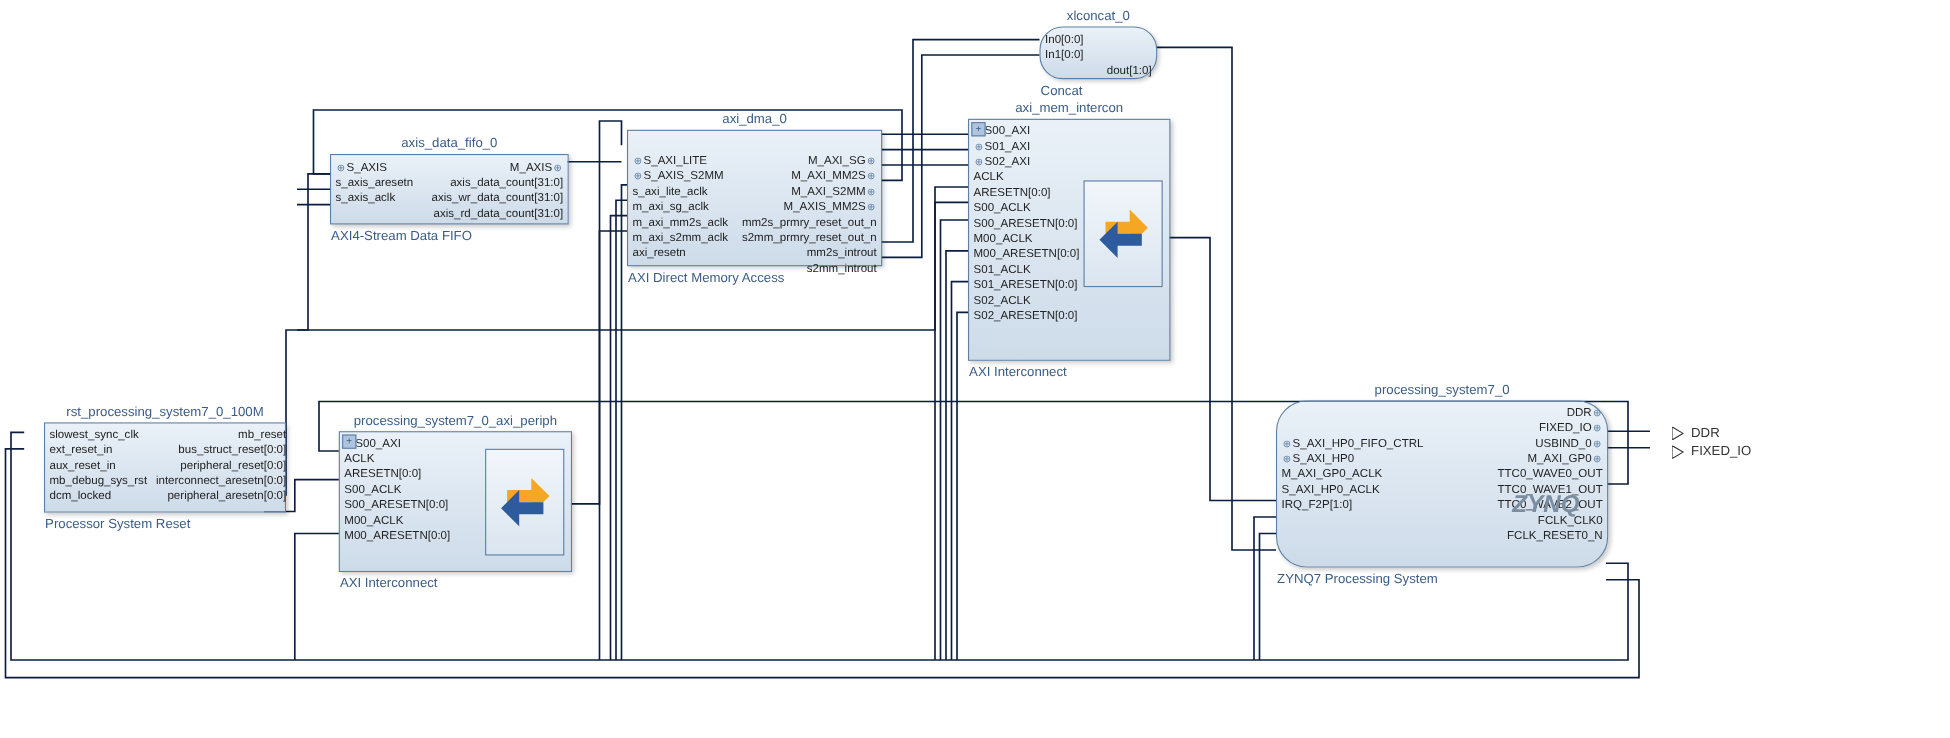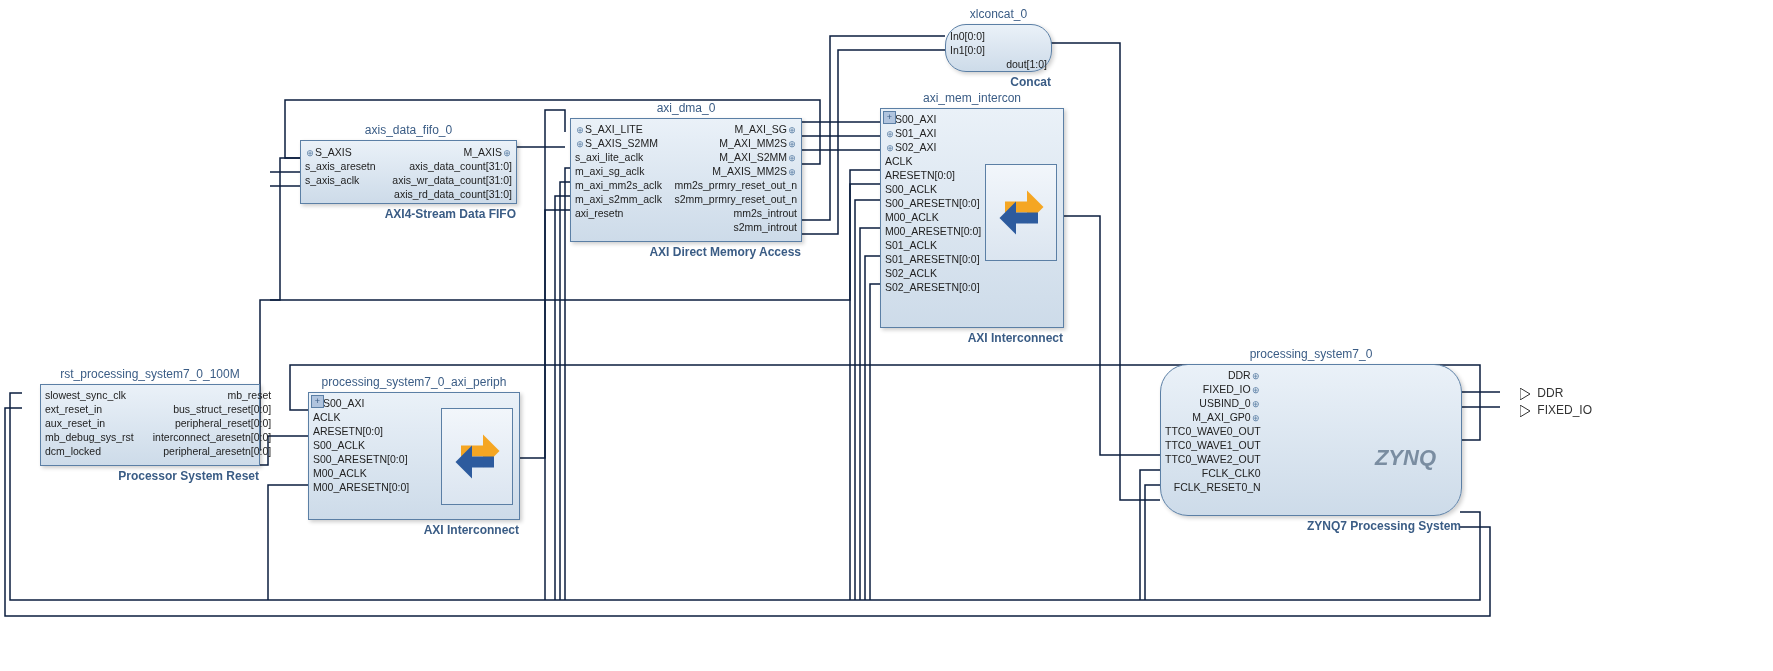--- a/index.html
+++ b/index.html
@@ -21,26 +21,25 @@
   .block-title {
     position: absolute;
     text-align: center;
     width: 100%;
     color: #3a5c85;
     font-size: 12px;
     top: -18px;
   }
   .block-footer {
     position: absolute;
-    text-align: right;
+    text-align: left;
     width: 100%;
     color: #3a5c85;
     font-size: 12px;
     bottom: -18px;
-    font-weight: bold;
   }
   .port {
     font-size: 10.5px;
     color: #222;
     padding: 0px 4px;
     white-space: nowrap;
     height: 14px;
     line-height: 14px;
   }
   .left-ports, .right-ports {
@@ -184,21 +183,21 @@
       <div class="port">axis_data_count[31:0]</div>
       <div class="port">axis_wr_data_count[31:0]</div>
       <div class="port">axis_rd_data_count[31:0]</div>
     </div>
   </div>
   <div class="block-footer">AXI4-Stream Data FIFO</div>
 </div>
 
 <div class="block" style="left:570px; top:118px; width:230px; height:122px;">
   <div class="block-title">axi_dma_0</div>
-  <div style="display:flex; justify-content:space-between; padding-top:3px;">
+  <div style="display:flex; justify-content:space-between; padding-top:20px;">
     <div class="left-ports">
       <div class="port"><span class="ico">⊕</span><span>S_AXI_LITE</span></div>
       <div class="port"><span class="ico">⊕</span><span>S_AXIS_S2MM</span></div>
       <div class="port">s_axi_lite_aclk</div>
       <div class="port">m_axi_sg_aclk</div>
       <div class="port">m_axi_mm2s_aclk</div>
       <div class="port">m_axi_s2mm_aclk</div>
       <div class="port">axi_resetn</div>
     </div>
     <div class="right-ports">
@@ -242,21 +241,21 @@
     <svg viewBox="0 0 50 50">
         <path d="M10 15 L30 15 L30 5 L45 20 L30 35 L30 25 L10 25 Z" fill="#f5a623"></path>
         <path d="M40 35 L20 35 L20 45 L5 30 L20 15 L20 25 L40 25 Z" fill="#2d5b9e"></path>
       </svg>
   </div>
   <div class="block-footer">AXI Interconnect</div>
 </div>
 
 <div class="block" style="left:40px; top:384px; width:218px; height:80px;">
   <div class="block-title">rst_processing_system7_0_100M</div>
-  <div style="display:flex; justify-content:space-between; padding-top:3px;gap:11px;">
+  <div style="display:flex; justify-content:space-between; padding-top:3px;">
     <div class="left-ports">
       <div class="port">slowest_sync_clk</div>
       <div class="port">ext_reset_in</div>
       <div class="port">aux_reset_in</div>
       <div class="port">mb_debug_sys_rst</div>
       <div class="port">dcm_locked</div>
     </div>
     <div class="right-ports">
       <div class="port">mb_reset</div>
       <div class="port">bus_struct_reset[0:0]</div>
@@ -290,20 +289,29 @@
         <path d="M10 15 L30 15 L30 5 L45 20 L30 35 L30 25 L10 25 Z" fill="#f5a623"></path>
         <path d="M40 35 L20 35 L20 45 L5 30 L20 15 L20 25 L40 25 Z" fill="#2d5b9e"></path>
       </svg>
   </div>
   <div class="block-footer">AXI Interconnect</div>
 </div>
 
 <div class="block" style="left:1160px; top:364px; width:300px; height:150px;border-radius:28px;">
   <div class="block-title">processing_system7_0</div>
   <div style="display:flex; justify-content:space-between; padding-top:3px;">
+    <div class="left-ports">
+      <div class="port"></div>
+      <div class="port"></div>
+      <div class="port"><span class="ico">⊕</span><span>S_AXI_HP0_FIFO_CTRL</span></div>
+      <div class="port"><span class="ico">⊕</span><span>S_AXI_HP0</span></div>
+      <div class="port">M_AXI_GP0_ACLK</div>
+      <div class="port">S_AXI_HP0_ACLK</div>
+      <div class="port">IRQ_F2P[1:0]</div>
+    </div>
     <div class="right-ports">
       <div class="port"><span>DDR</span><span class="ico">⊕</span></div>
       <div class="port"><span>FIXED_IO</span><span class="ico">⊕</span></div>
       <div class="port"><span>USBIND_0</span><span class="ico">⊕</span></div>
       <div class="port"><span>M_AXI_GP0</span><span class="ico">⊕</span></div>
       <div class="port">TTC0_WAVE0_OUT</div>
       <div class="port">TTC0_WAVE1_OUT</div>
       <div class="port">TTC0_WAVE2_OUT</div>
       <div class="port">FCLK_CLK0</div>
       <div class="port">FCLK_RESET0_N</div>

